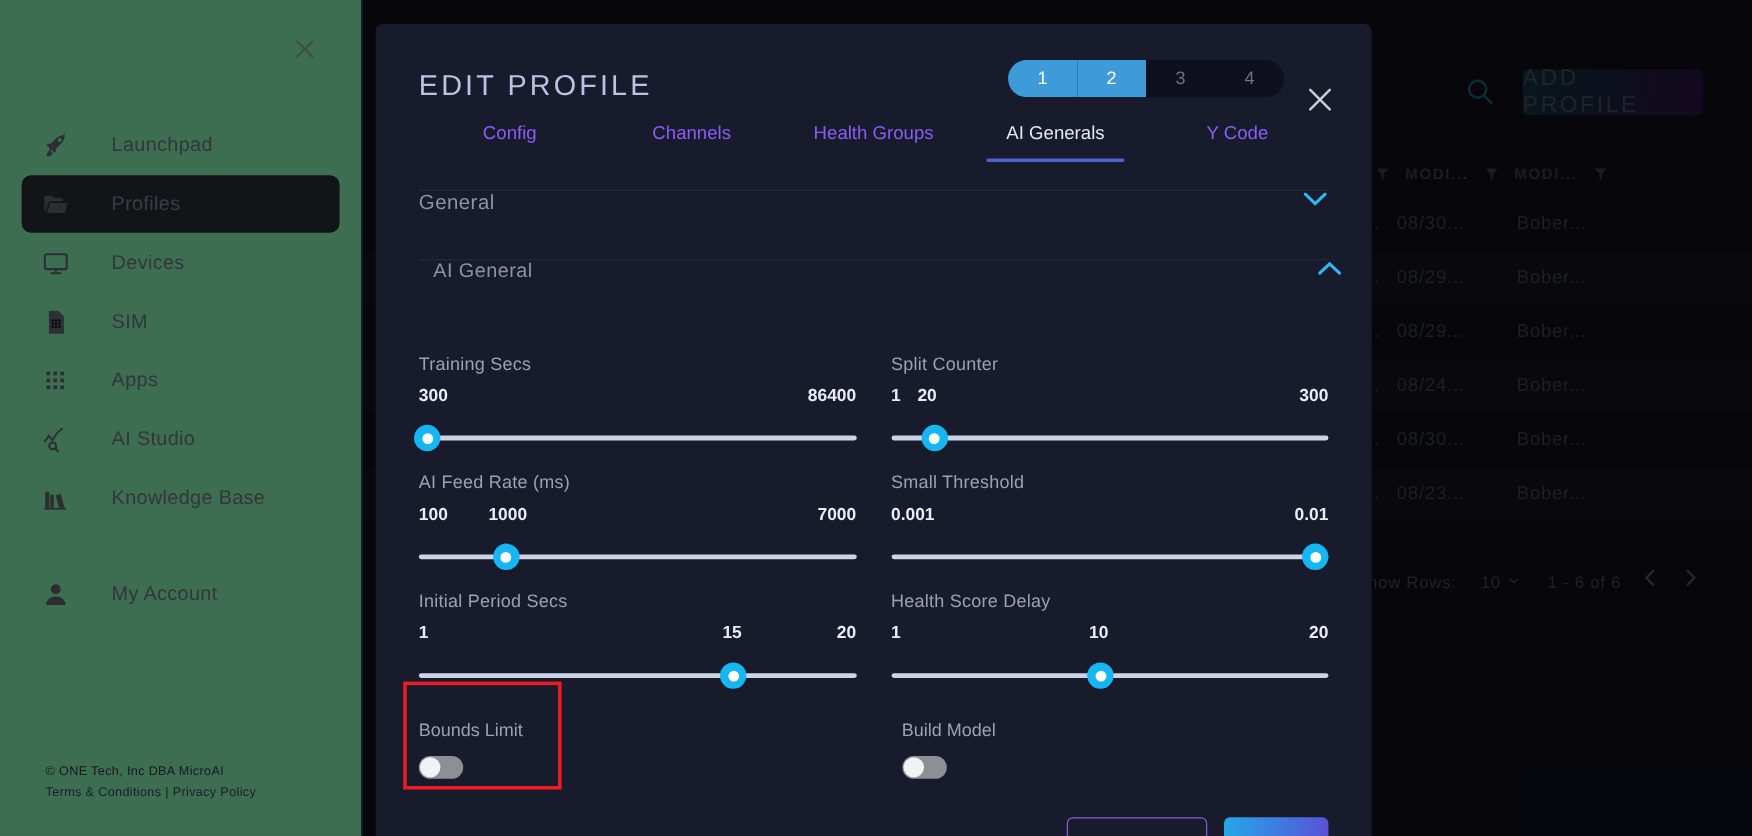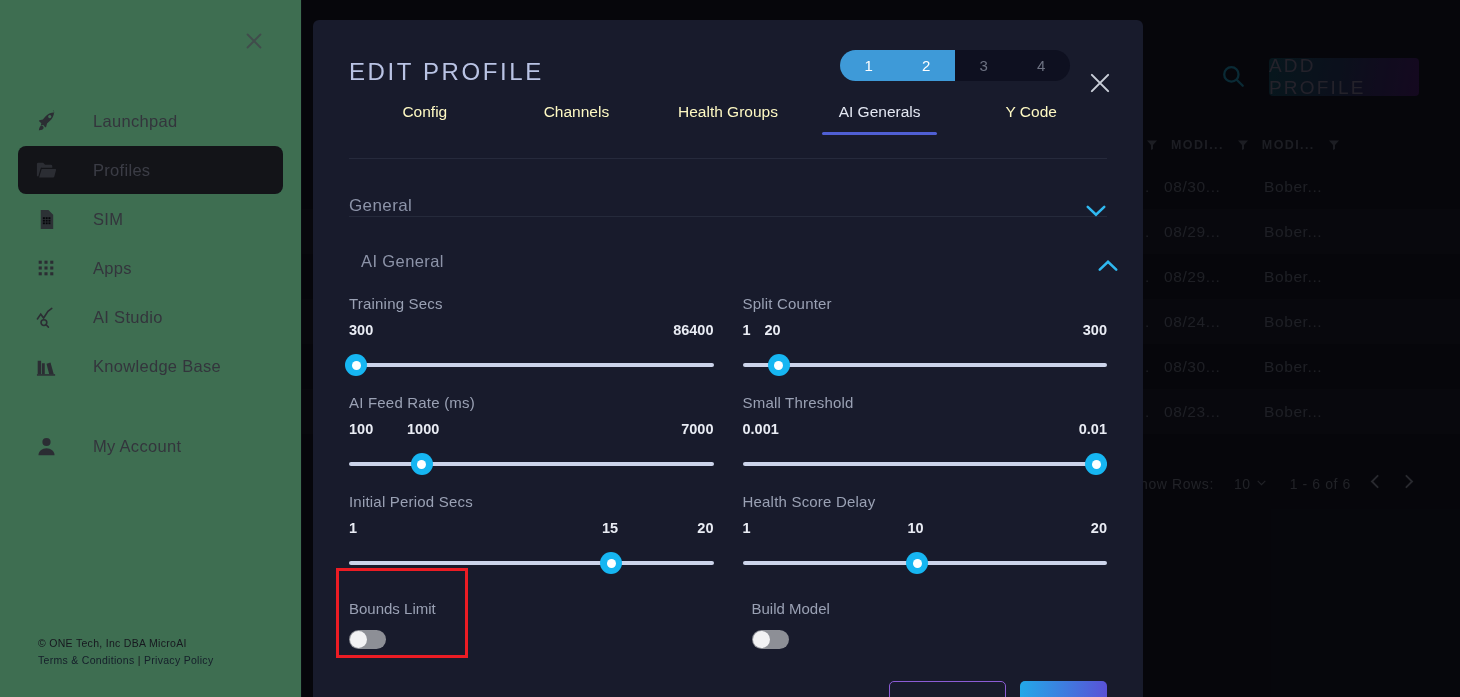--- a/index.html
+++ b/index.html
@@ -115,33 +115,33 @@
   .step.on { background: #3e9ad8; color: #ffffff; }
   .m-close {
     position: absolute; left: 774px; top: 50px; width: 26px; height: 26px; color: #c9ced8;
   }
   .m-tabs {
     position: relative; height: 46px; margin: 0 36px;
     display: flex; align-items: flex-start;
   }
   .m-tab {
     position: relative; flex: 1; text-align: center;
-    color: #fef9c3; font-size: 15.5px; padding-top: 5px;
+    color: #8b5cf6; font-size: 15.5px; padding-top: 5px;
   }
   .m-tab.active { color: #e3e7f2; }
   .m-tab.active::after {
     content: ""; position: absolute; left: 12%; right: 12%; bottom: -14px;
     height: 3px; background: #4f5fd4; border-radius: 2px;
   }
   .m-divider { margin: 14px 36px 0; height: 1px; background: #262a3c; }
 
   
   .acc {
     position: relative; margin: 0 36px; height: 58px;
-    display: flex; align-items: flex-end; justify-content: space-between;
+    display: flex; align-items: flex-start; justify-content: space-between;
     border-bottom: 1px solid #252a3b;
   }
   .acc-t { color: #8c93a8; font-size: 17px; letter-spacing: .4px; }
   .acc.sub { margin-left: 48px; margin-right: 24px; height: 54px; border-bottom: none; }
   .acc.sub .acc-t { font-size: 16.5px; }
   .chev { width: 22px; height: 13px; color: #2fb8f0; }
 
   
   .grid {
     margin: 6px 36px 0; display: grid; grid-template-columns: 1fr 1fr;
@@ -255,20 +255,29 @@
       <div class="sb-item active">
         <span class="sb-ico">
           <svg viewBox="0 0 24 24" width="23" height="23" fill="currentColor">
             <path d="M2 5.5A1.5 1.5 0 0 1 3.5 4h5l2 2h6A1.5 1.5 0 0 1 18 7.5V9H7.2a1.5 1.5 0 0 0-1.45 1.1L3.5 18H2z"></path>
             <path d="M7 10.5h14.2a.8.8 0 0 1 .77 1l-1.9 6.9a1.2 1.2 0 0 1-1.15.85H4.3z"></path>
           </svg>
         </span>
         <span class="sb-label">Profiles</span>
       </div>
 
+      <div class="sb-item">
+        <span class="sb-ico">
+          <svg viewBox="0 0 24 24" width="23" height="23" fill="none" stroke="currentColor" stroke-width="1.8">
+            <rect x="2.5" y="4" width="19" height="13" rx="1.4"></rect>
+            <path d="M8 20.5h8M12 17.2v3.3" stroke-linecap="round"></path>
+          </svg>
+        </span>
+        <span class="sb-label">Devices</span>
+      </div>
 
       <div class="sb-item">
         <span class="sb-ico">
           <svg viewBox="0 0 24 24" width="23" height="23" fill="currentColor">
             <path d="M6 2h8l5 5v15H6z" opacity=".95"></path>
             <g fill="#0b0c11">
               <rect x="8.2" y="9.6" width="2.1" height="1.9"></rect>
                 <rect x="11.1" y="9.6" width="2.1" height="1.9"></rect>
               <rect x="14" y="9.6" width="2.1" height="1.9"></rect>
               <rect x="8.2" y="12.3" width="2.1" height="1.9"></rect>

